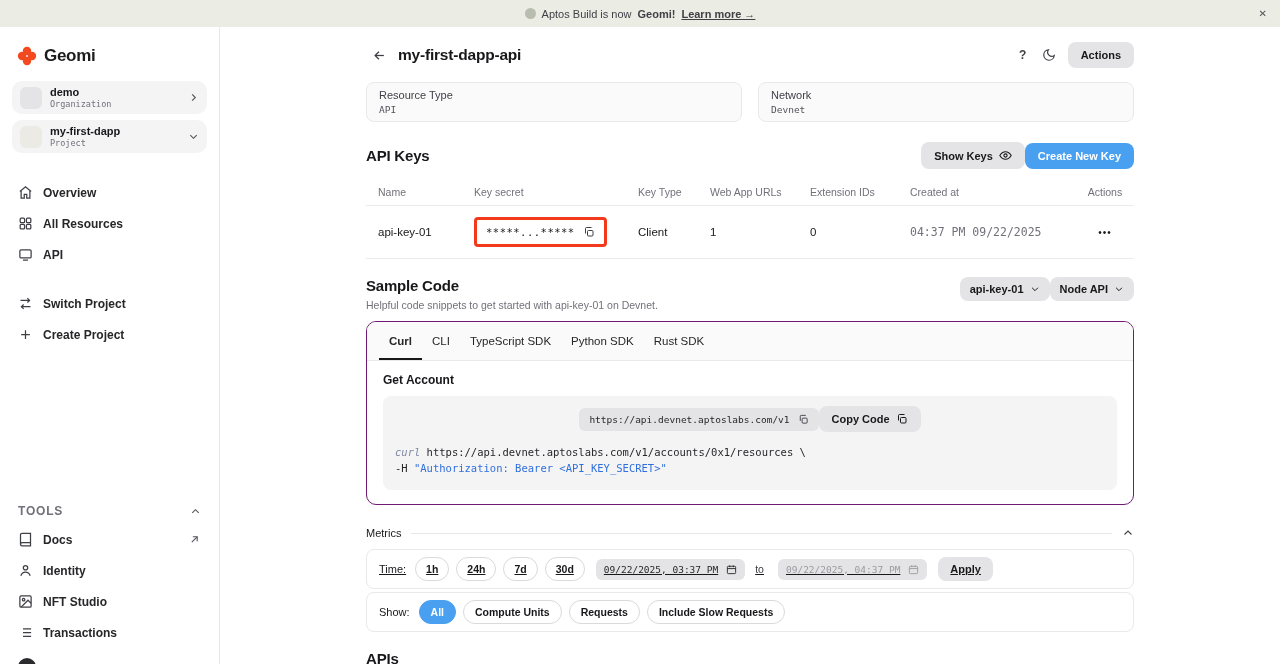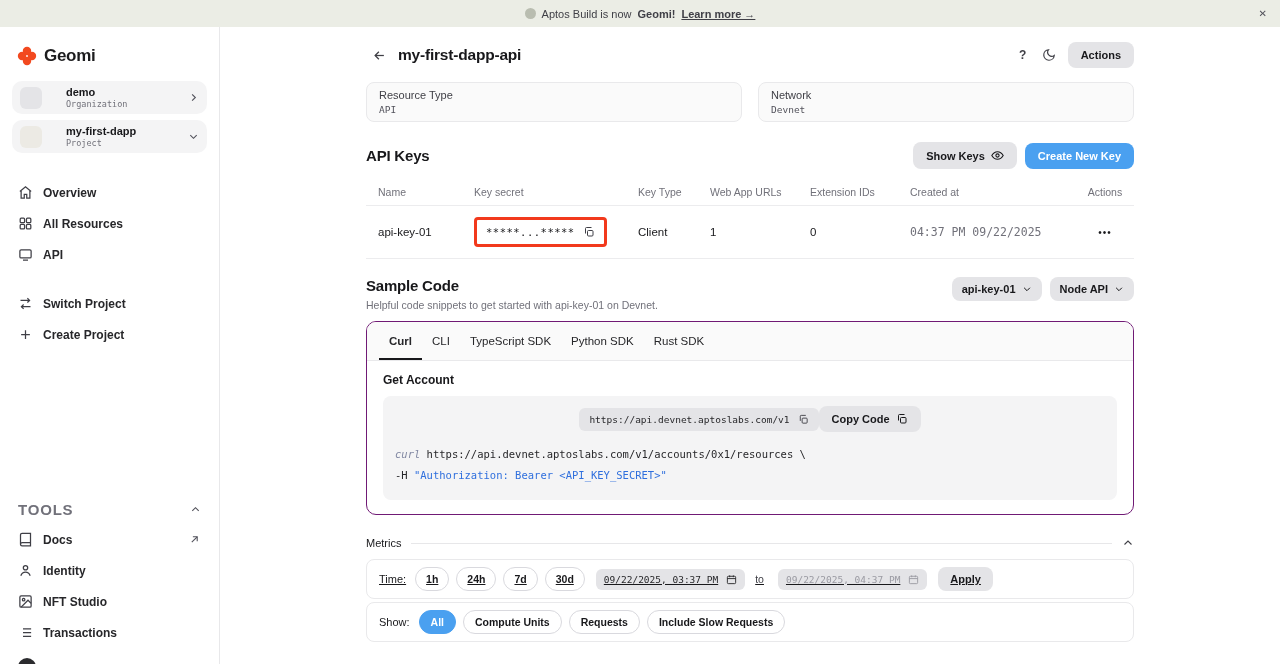--- a/index.html
+++ b/index.html
@@ -16,38 +16,38 @@
   .banner .brand-strong { font-weight:700; }
   .banner .link { font-weight:700; text-decoration:underline; cursor:pointer; }
   .banner .close { position:absolute; right:13px; top:50%; transform:translateY(-50%); font-size:10px; color:#52525b; cursor:pointer; line-height:1; }
 
   .body { flex:1; display:flex; min-height:0; }
 
   
   .sidebar { flex:none; width:220px; border-right:1px solid #e8e8ea; padding:12px 12px 0; display:flex; flex-direction:column; overflow:hidden; background:#fff; }
   .logo-row { display:flex; align-items:center; gap:6px; padding:6px 4px 14px; cursor:pointer; }
   .brand-name { font-size:17px; font-weight:800; letter-spacing:-0.3px; color:#1c1c1e; }
-  .select-card { background:#f4f4f5; border-radius:10px; padding:5px 8px; display:flex; align-items:center; gap:24px; margin-bottom:6px; cursor:pointer; }
+  .select-card { background:#f4f4f5; border-radius:10px; padding:5px 8px; display:flex; align-items:center; gap:8px; margin-bottom:6px; cursor:pointer; }
   .sel-avatar { width:22px; height:22px; border-radius:6px; background:#e4e4e7; flex:none; }
   .sel-avatar.project { background:#eceae4; }
   .sel-text { flex:1; min-width:0; }
   .sel-name { font-size:11px; font-weight:600; color:#18181b; }
   .sel-type { font-size:8.5px; color:#71717a; margin-top:1px; }
   .chev { color:#52525b; flex:none; }
 
   .side-nav { margin-top:18px; }
   .side-item { display:flex; align-items:center; gap:10px; padding:8px 6px; border-radius:8px; cursor:pointer; color:#27272a; }
   .side-item .ic { color:#3f3f46; flex:none; }
   .side-item .lbl { font-size:12px; font-weight:700; }
   .proj-actions { margin-top:18px; }
   .side-item .trail { margin-left:auto; color:#52525b; }
 
   .sidebar-bottom { margin-top:auto; }
   .tools-head { display:flex; align-items:center; justify-content:space-between; padding:4px 6px 6px; }
-  .tools-label { font-size:15px; letter-spacing:0.8px; color:#71717a; font-weight:600; }
+  .tools-label { font-size:12px; letter-spacing:0.8px; color:#71717a; font-weight:600; }
   .account-row { display:flex; align-items:center; padding:10px 6px; margin-bottom:-22px; cursor:pointer; }
   .account-dot { width:18px; height:18px; border-radius:50%; background:#2b2b2e; }
 
   
   .main { flex:1; min-width:0; overflow:hidden; background:#fff; }
   .content { width:768px; margin:0 auto; padding-top:13px; }
 
   .page-head { display:flex; align-items:center; height:30px; }
   .icon-btn { width:26px; height:26px; border-radius:8px; display:flex; align-items:center; justify-content:center; color:#3f3f46; cursor:pointer; background:transparent; border:none; font-size:12px; font-weight:600; font-family:inherit; }
   .page-title { font-size:15.5px; font-weight:700; margin-left:6px; letter-spacing:-0.2px; }
@@ -56,21 +56,21 @@
   .btn-gray { background:#e4e4e7; border-radius:8px; padding:7px 13px; font-size:11px; font-weight:600; color:#18181b; }
   .btn-blue { background:#4aa0f0; border-radius:8px; padding:7px 13px; font-size:11px; font-weight:600; color:#fff; }
 
   .info-row { margin-top:12px; display:flex; gap:16px; }
   .info-card { flex:1; background:#fafafa; border:1px solid #e9e9eb; border-radius:8px; padding:6px 12px; }
   .info-label { font-size:11px; color:#3f3f46; }
   .info-value { font-size:9.5px; color:#52525b; margin-top:3px; }
 
   .section-head { margin-top:20px; display:flex; align-items:center; }
   .section-title { font-size:15px; font-weight:700; letter-spacing:-0.2px; }
-  .head-actions { margin-left:auto; display:flex; gap:8px; align-items:center; }
+  .head-actions { margin-left:auto; display:flex; gap:0; align-items:center; }
 
   .tbl { margin-top:10px; }
   .tbl-grid { display:grid; grid-template-columns:96px 164px 72px 100px 100px 178px 1fr; align-items:center; }
   .tbl-head { border-bottom:1px solid #ececee; }
   .tbl-head .cell { font-size:10.5px; color:#71717a; padding:7px 12px; }
   .tbl-head .cell.last { text-align:center; padding:7px 0; }
   .tbl-row { border-bottom:1px solid #ececee; }
   .tbl-row .cell { font-size:11.5px; padding:11px 12px; }
   .cell-name { font-weight:500; }
   .secret-box { display:inline-flex; align-items:center; gap:8px; border:3px solid #f2391c; border-radius:4px; padding:6px 9px; font-size:10.5px; letter-spacing:0.5px; color:#18181b; cursor:pointer; background:#fff; }
@@ -84,21 +84,21 @@
 
   .code-card { margin-top:10px; border:1px solid #701a75; border-radius:10px; overflow:hidden; }
   .tabs { display:flex; background:#fafafa; border-bottom:1px solid #e9e9eb; padding:0 12px; }
   .tab { padding:13px 10px 11px; font-size:11.5px; color:#27272a; cursor:pointer; border-bottom:2px solid transparent; }
   .tab.active { font-weight:700; border-bottom-color:#18181b; }
   .card-body { padding:12px 16px 14px; }
   .code-sub { font-size:12px; font-weight:700; }
   .code-panel { margin-top:9px; background:#f4f4f5; border-radius:8px; padding:10px 12px 14px; }
   .panel-top { display:flex; justify-content:center; align-items:center; }
   .endpoint { background:#e4e4e7; border-radius:6px; padding:6px 10px; font-size:9.5px; display:inline-flex; align-items:center; gap:8px; color:#27272a; cursor:pointer; }
-  .code { margin-top:12px; font-size:10.5px; line-height:21px; white-space:pre; color:#27272a; }
+  .code { margin-top:12px; font-size:10.5px; line-height:16px; white-space:pre; color:#27272a; }
   .code .cmd { font-style:italic; color:#8087a2; }
   .code .str { color:#2f6fdd; }
 
   .metrics-row { margin-top:22px; display:flex; align-items:center; gap:10px; }
   .metrics-label { font-size:11px; color:#18181b; }
   .rule { flex:1; height:1px; background:#e7e7e9; }
   .metrics-chev { color:#3f3f46; cursor:pointer; }
 
   .filter-card { border:1px solid #e9e9eb; border-radius:8px; padding:7px 12px; display:flex; align-items:center; gap:7px; }
   .filter-card.first { margin-top:10px;text-decoration:underline; }

